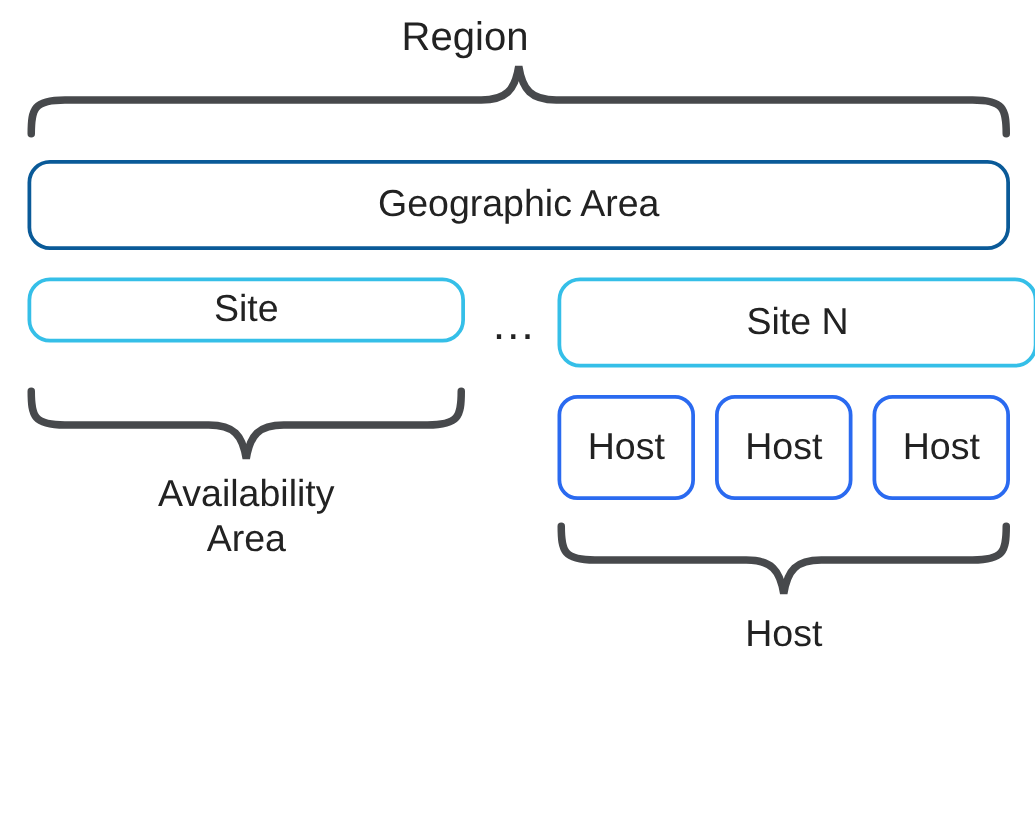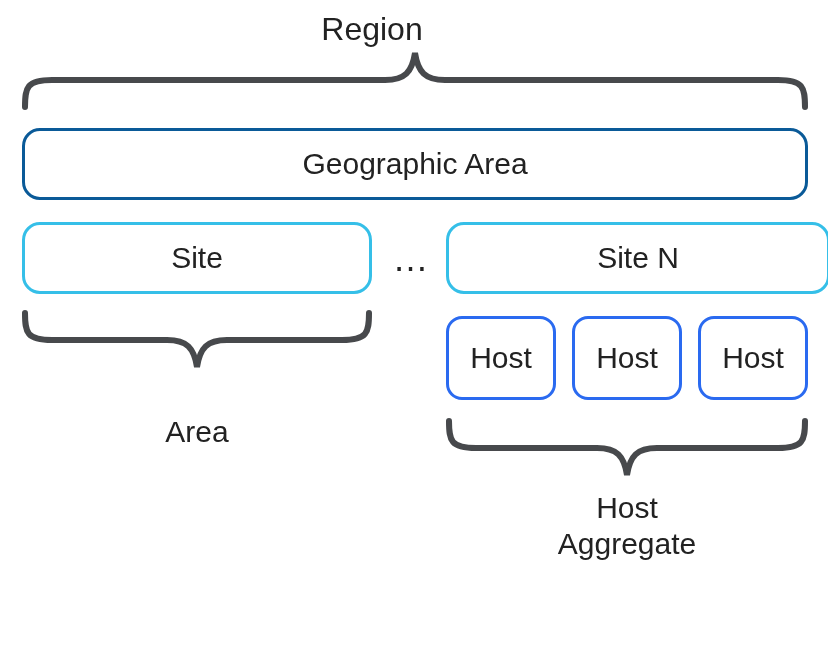--- a/index.html
+++ b/index.html
@@ -54,21 +54,21 @@
     fill: none;
     stroke: #47494c;
     stroke-width: 6;
     stroke-linecap: round;
   }
 
   
   #region-label { position: absolute; left: 0; width: 744px; top: 10px; font-size: 32px; }
   #brace-region { left: 22px; top: 50px; width: 786px; height: 60px; }
   #geo-box { position: absolute; left: 22px; top: 128px; width: 786px; height: 72px; }
-  #site-box { position: absolute; left: 22px; top: 222px; width: 350px; height: 72px; }
+  #site-box { position: absolute; left: 22px; top: 222px; width: 350px; height: 52px; }
   #ellipsis { position: absolute; left: 382px; top: 238px; width: 60px; }
   #siten-box { position: absolute; left: 446px; top: 222px; width: 384px; height: 72px; justify-content: center; }
   #host1-box { position: absolute; left: 446px; top: 316px; width: 110px; height: 84px; }
   #host2-box { position: absolute; left: 572px; top: 316px; width: 110px; height: 84px; }
   #host3-box { position: absolute; left: 698px; top: 316px; width: 110px; height: 84px; }
   #brace-az { left: 22px; top: 310px; width: 350px; height: 60px; }
   #az-label { position: absolute; left: 22px; width: 350px; top: 378px; }
   #brace-hostagg { left: 446px; top: 418px; width: 362px; height: 60px; }
   #hostagg-label { position: absolute; left: 446px; width: 362px; top: 490px; }
 </style>
@@ -100,23 +100,22 @@
   <span>Host</span>
 </div>
 <div id="host3-box" class="box box-bright">
   <span>Host</span>
 </div>
 
 <svg id="brace-az" class="brace" viewBox="0 0 350 60" preserveAspectRatio="none">
   <path d="M 3 3 C 3 23, 5 30, 30 30 L 145 30 C 165 30, 172 38, 175 57 C 178 38, 185 30, 205 30 L 320 30 C 345 30, 347 23, 347 3"></path>
 </svg>
 <div id="az-label" class="label">
-  <br>
+  <span>Availability</span><br>
   <span>Area</span>
 </div>
 
 <svg id="brace-hostagg" class="brace" viewBox="0 0 362 60" preserveAspectRatio="none">
   <path d="M 3 3 C 3 23, 5 30, 30 30 L 151 30 C 171 30, 178 38, 181 57 C 184 38, 191 30, 211 30 L 332 30 C 357 30, 359 23, 359 3"></path>
 </svg>
 <div id="hostagg-label" class="label">
   <span>Host</span><br>
-  <span>Aggregate</span>
 </div>
 
 </body></html>

